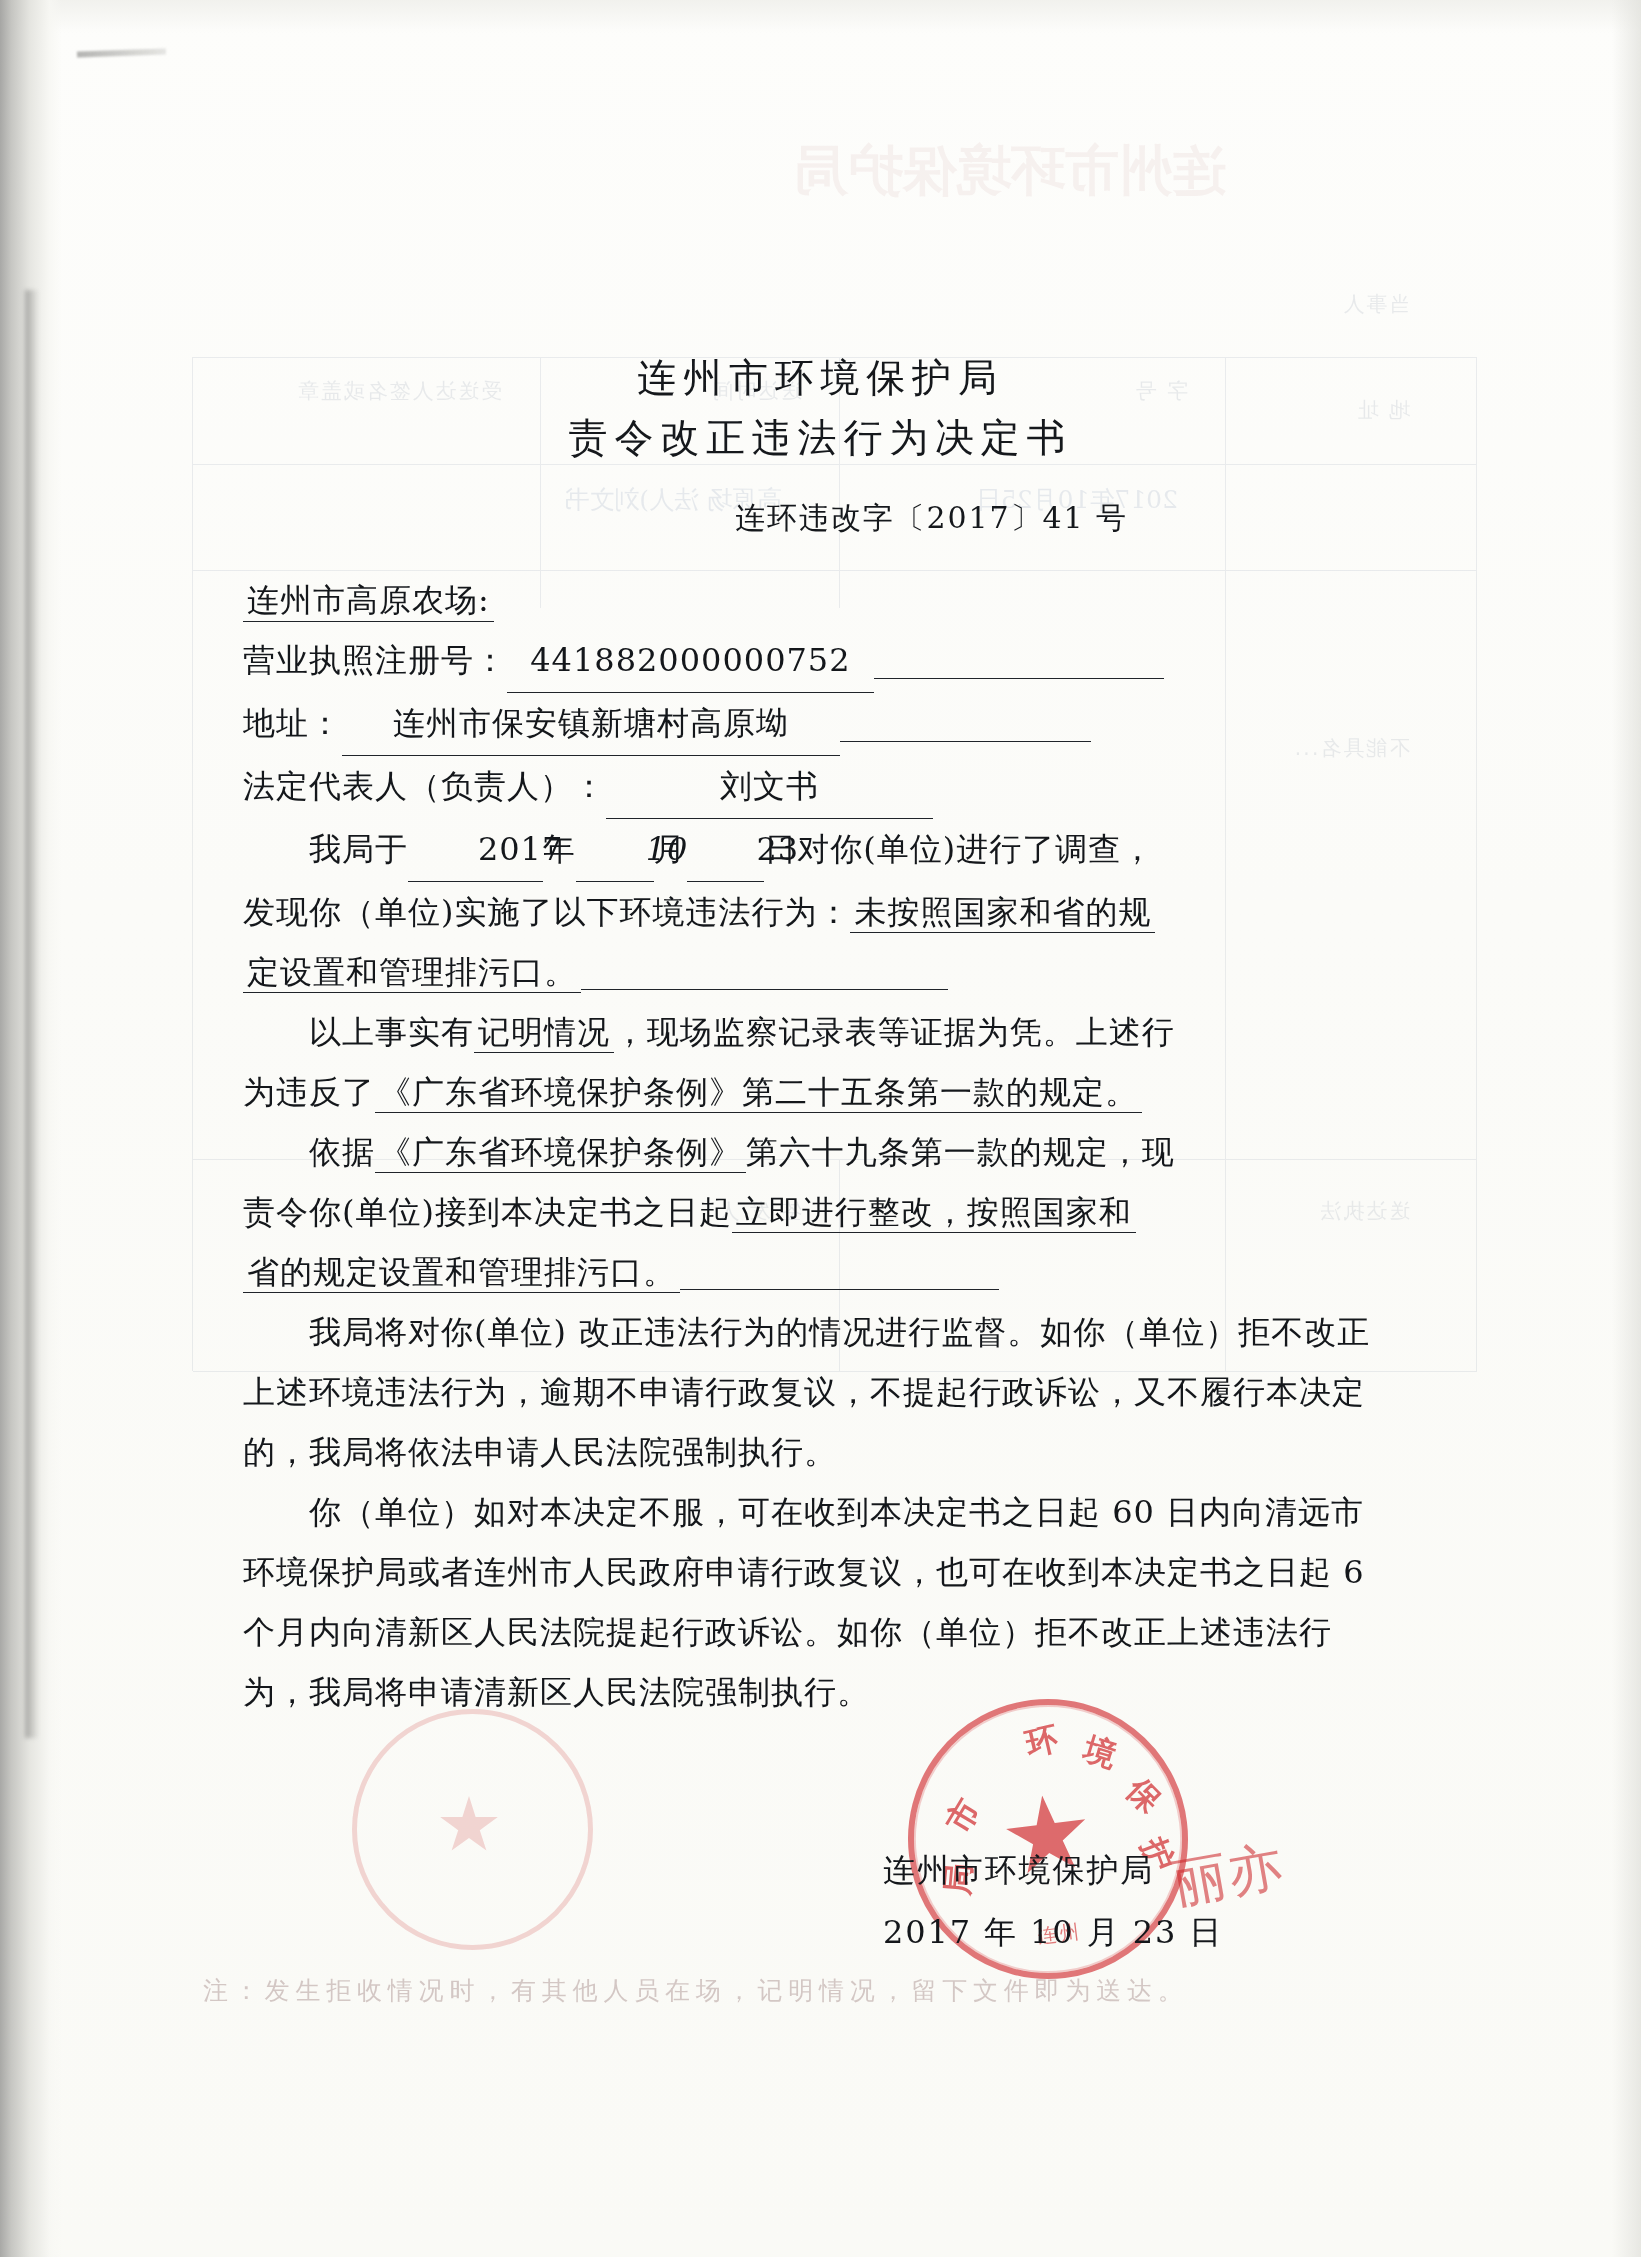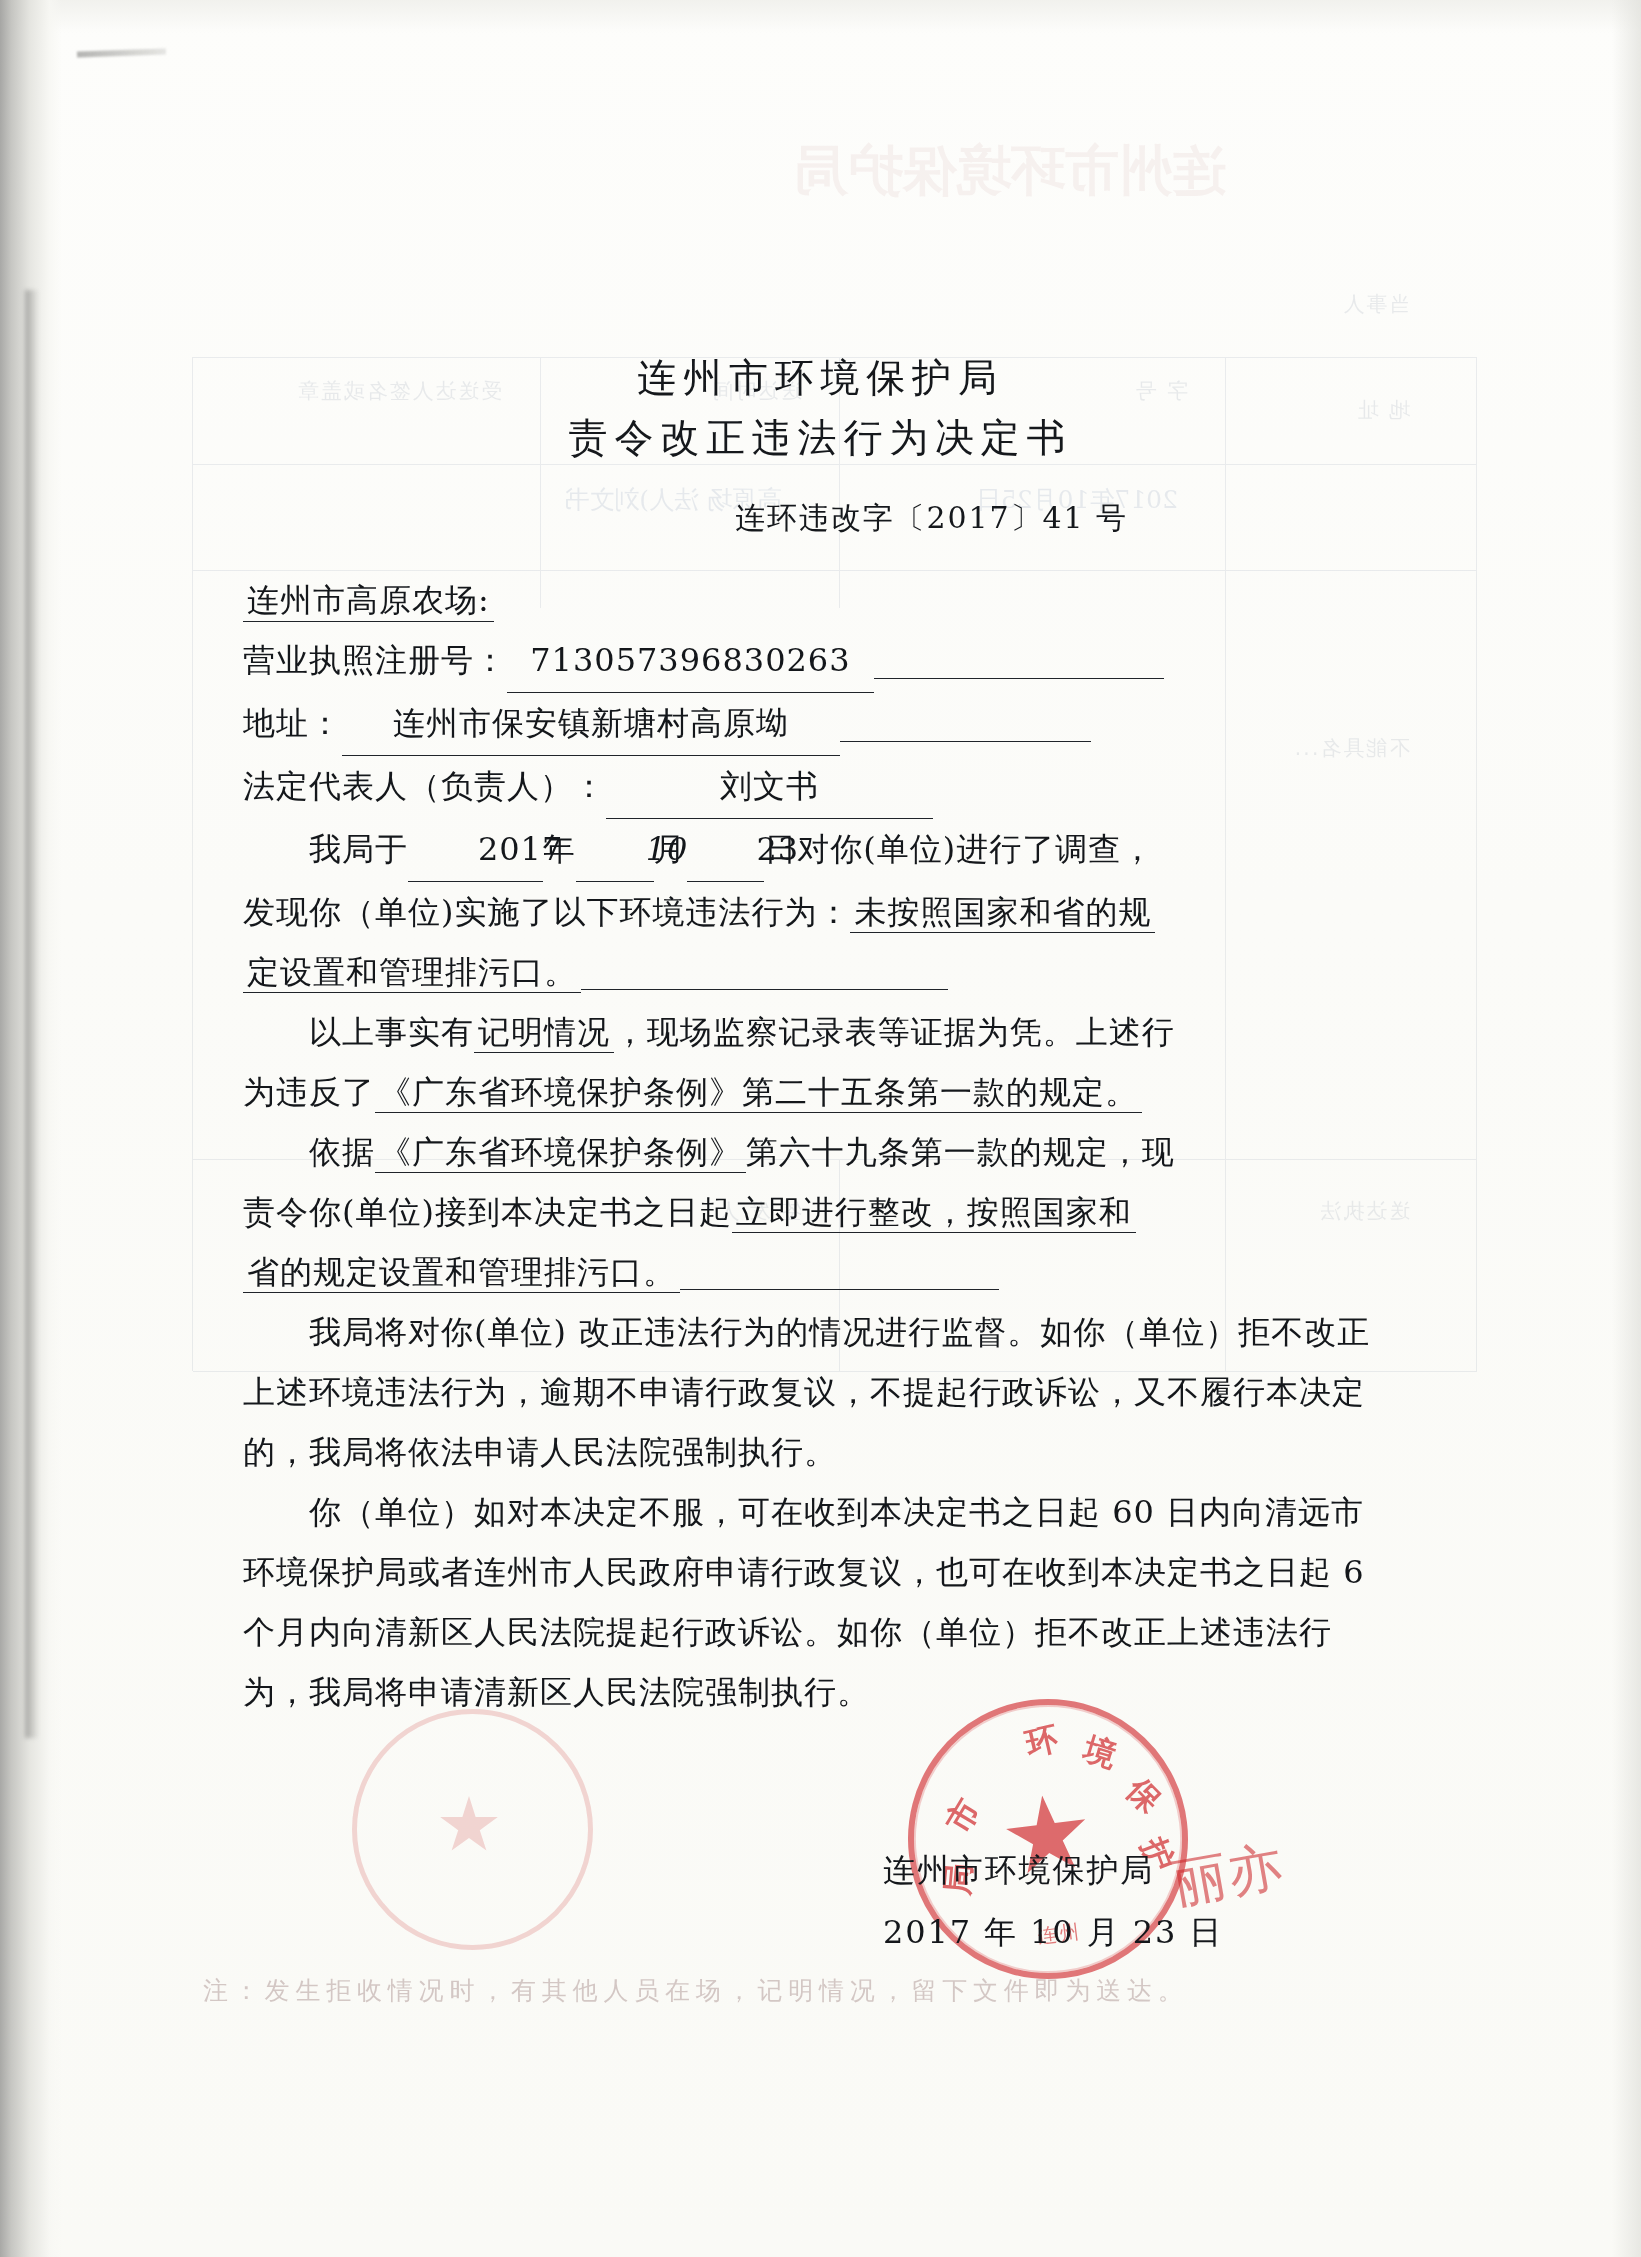--- a/index.html
+++ b/index.html
@@ -311,21 +311,21 @@
   </div>
   <div id="doc-number">连环违改字〔2017〕41 号</div>
 
   <div id="body-block">
 
     <div class="p">
       <span class="ul">连州市高原农场:</span>
     </div>
 
     <div class="p">
-      <span>营业执照注册号：</span><span class="ul w-num" style="text-align:center;">713057396830263</span><span class="tail-rule" style="width:290px;"></span>
+      <span>营业执照注册号：</span><span class="ul w-num" style="text-align:center;">441882000000752</span><span class="tail-rule" style="width:290px;"></span>
     </div>
 
     <div class="p">
       <span>地址：</span><span class="ul w-addr" style="text-align:center;">连州市保安镇新塘村高原坳</span><span class="tail-rule" style="width:251px;"></span>
     </div>
 
     <div class="p">
       <span>法定代表人（负责人）：</span><span class="ul w-rep" style="text-align:center;">刘文书</span>
     </div>
 

